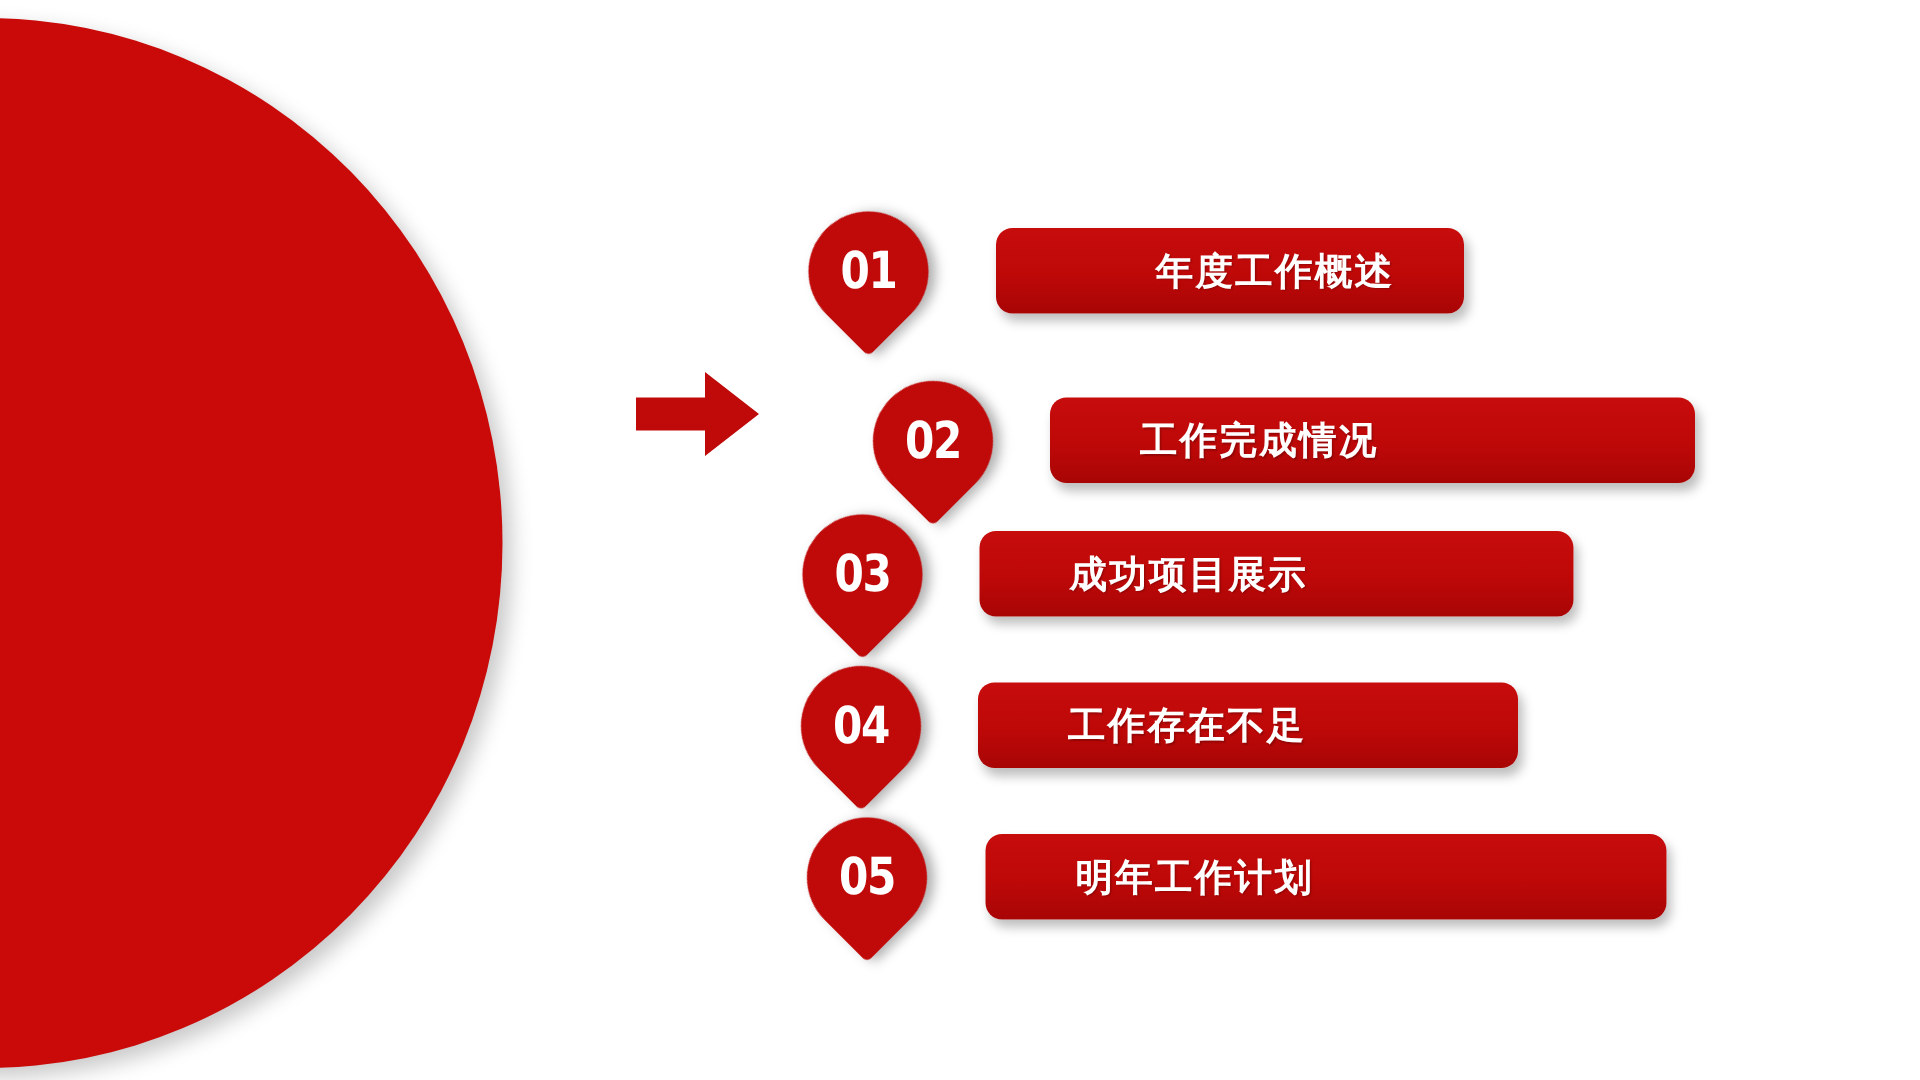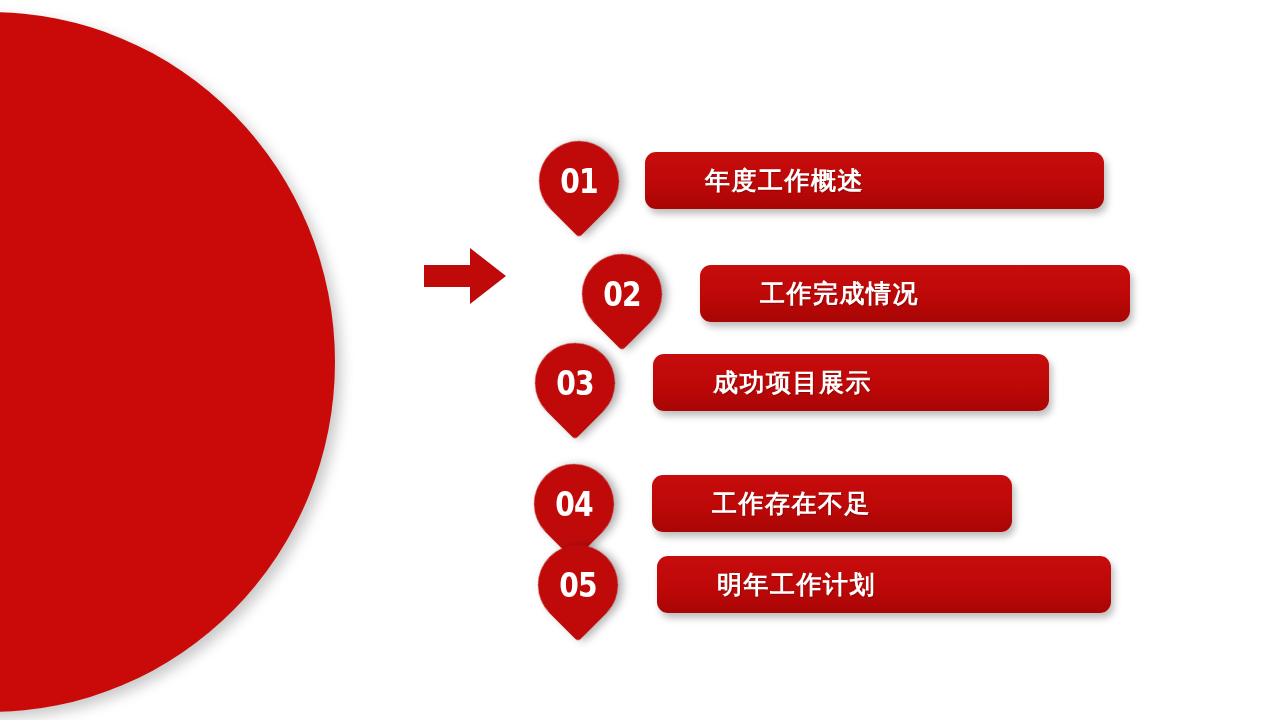--- a/index.html
+++ b/index.html
@@ -115,21 +115,21 @@
 <svg id="arrow-icon" viewBox="0 0 82 56">
   <polygon points="0,17 46,17 46,0 82,28 46,56 46,39 0,39" fill="#C00A0A"></polygon>
 </svg>
 
 <div id="toc-list">
     <div class="toc-row" style="top: 137px;">
       <div class="badge" style="left: 539px;">
         <div class="badge-shape"></div>
         <div class="badge-num">01</div>
       </div>
-      <div class="bar" style="left: 645px; width: 459px;">
+      <div class="bar" style="left: 664px; width: 312px; justify-content: center;">
         <span class="bar-label">年度工作概述</span>
       </div>
     </div>
     <div class="toc-row" style="top: 250px; margin-left: 45px;">
       <div class="badge" style="left: 537px;">
         <div class="badge-shape"></div>
         <div class="badge-num">02</div>
       </div>
       <div class="bar" style="left: 655px; width: 430px;">
         <span class="bar-label">工作完成情况</span>
@@ -137,21 +137,21 @@
     </div>
     <div class="toc-row" style="top: 339px;">
       <div class="badge" style="left: 535px;">
         <div class="badge-shape"></div>
         <div class="badge-num">03</div>
       </div>
       <div class="bar" style="left: 653px; width: 396px;">
         <span class="bar-label">成功项目展示</span>
       </div>
     </div>
-    <div class="toc-row" style="top: 460px;">
+    <div class="toc-row" style="top: 440px;">
       <div class="badge" style="left: 534px;">
         <div class="badge-shape"></div>
         <div class="badge-num">04</div>
       </div>
       <div class="bar" style="left: 652px; width: 360px;">
         <span class="bar-label">工作存在不足</span>
       </div>
     </div>
     <div class="toc-row" style="top: 541px;">
       <div class="badge" style="left: 538px;">

